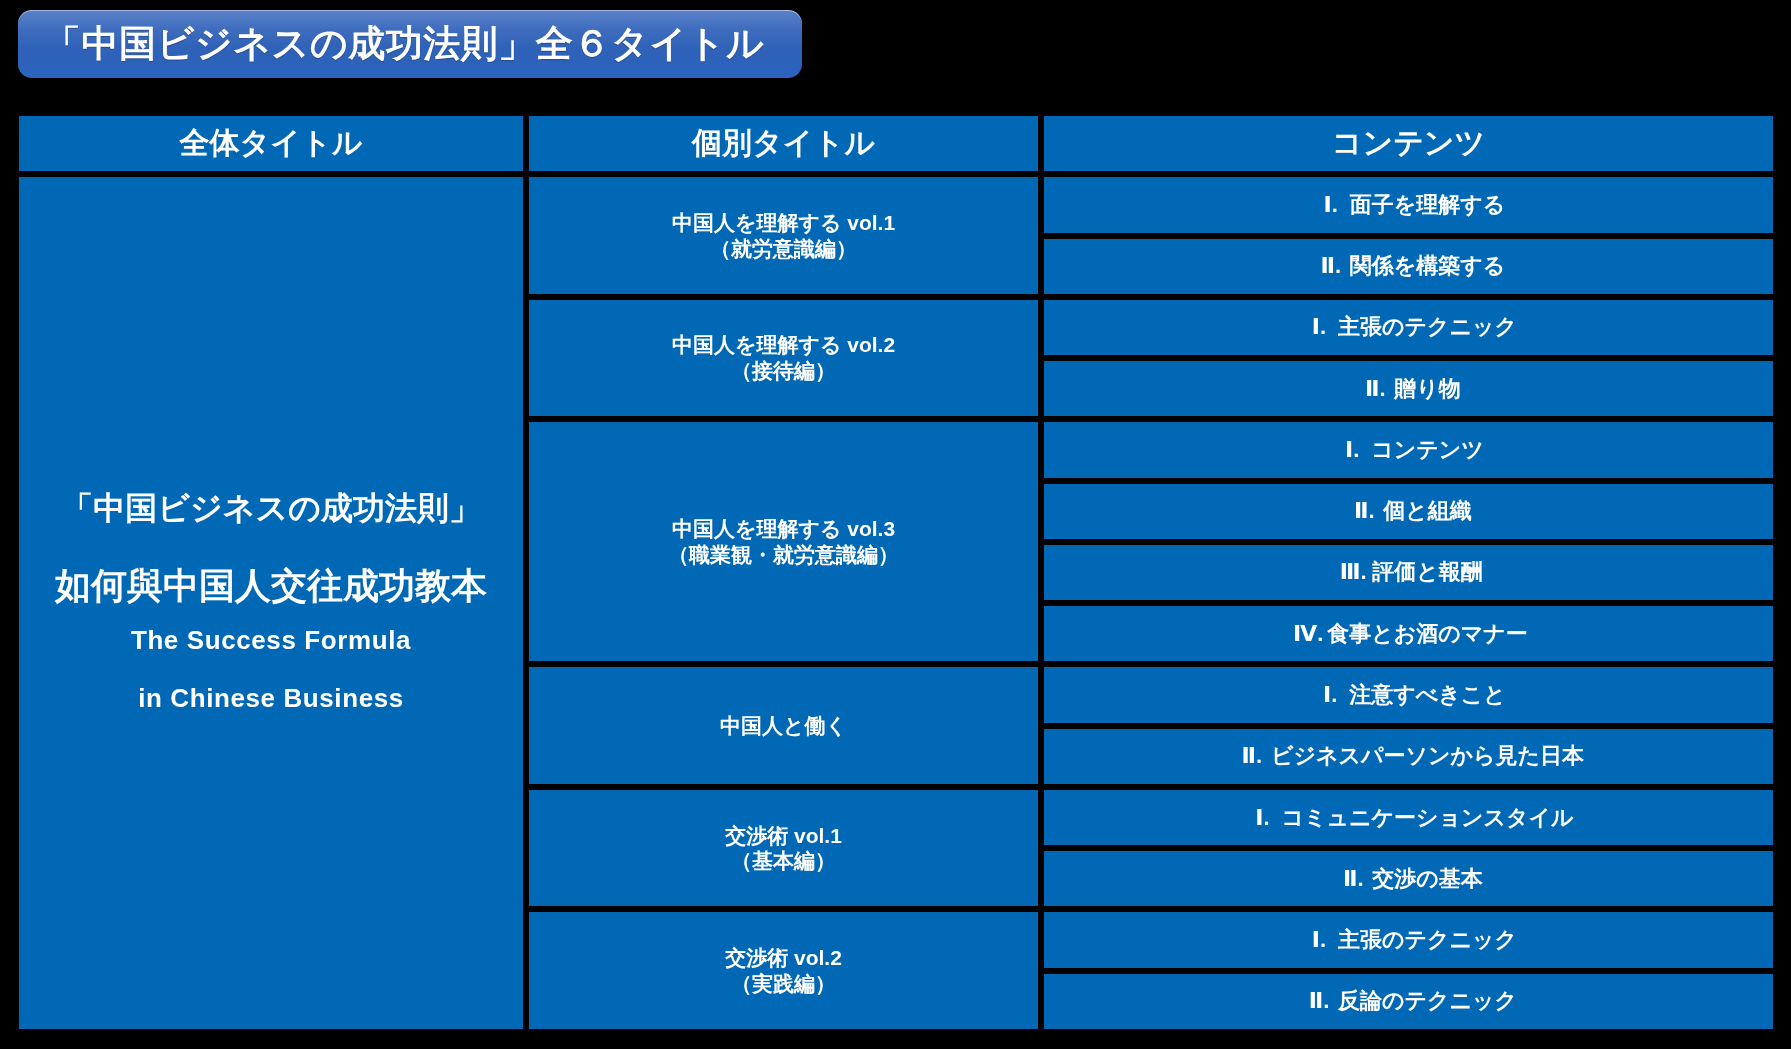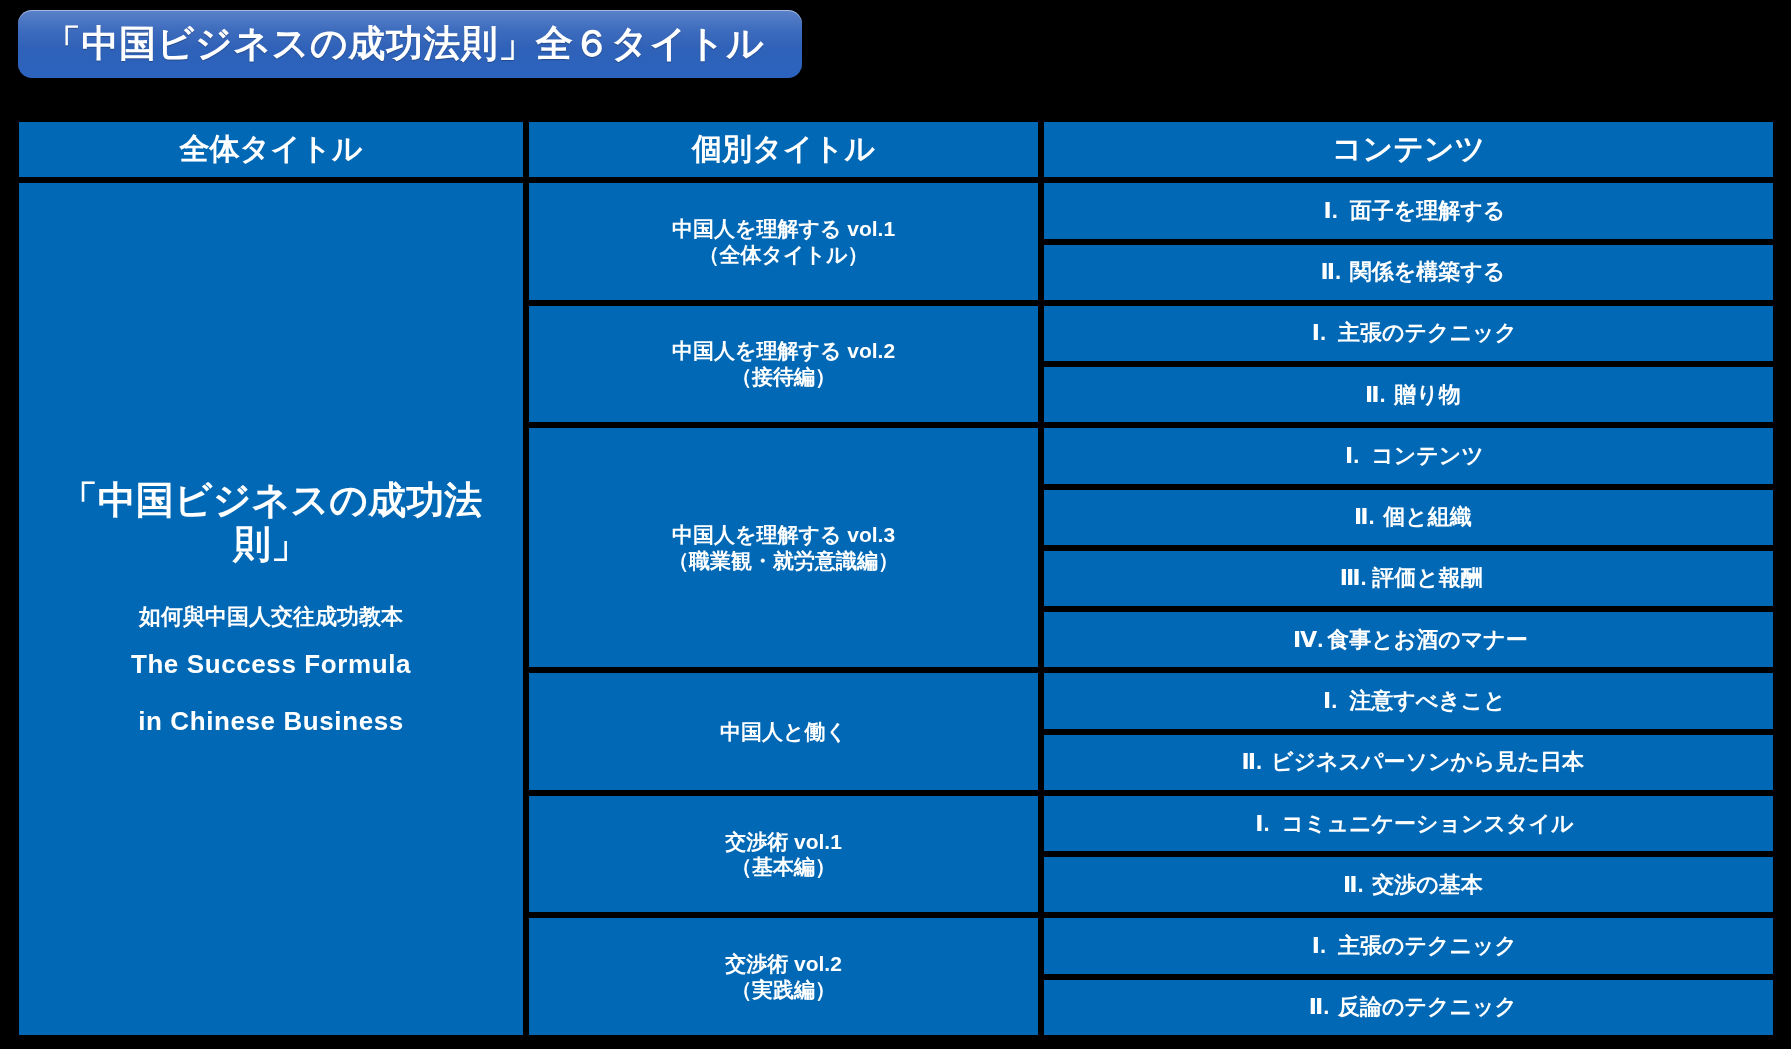--- a/index.html
+++ b/index.html
@@ -26,21 +26,21 @@
     color:#ffffff;
     font-size:37px;
     font-weight:bold;
     letter-spacing:.5px;
     white-space:nowrap;
     text-shadow:0 1px 1px rgba(0,0,0,.25);
   }
   
   #matrix{
     position:absolute;
-    left:16px;top:119px;
+    left:16px;top:113px;
     width:1760px;height:919px;
     border-collapse:separate;
     border-spacing:0;
     table-layout:fixed;
   }
   #matrix td{
     background:#0068b4;
     color:#ffffff;
     vertical-align:middle;
     text-align:center;
@@ -62,22 +62,22 @@
     height:52px;
     box-sizing:border-box;
   }
   .overall-cell{
     font-size:29px;
     font-weight:bold;
     line-height:1.15;
     padding:0 10px;
   }
   .overall-cell .ln{display:block;}
-  .overall-cell .ln.jp1{font-size:38px;margin-bottom:38px;}
-  .overall-cell .ln.zh{font-size:22px;margin-bottom:18px;}
+  .overall-cell .ln.jp1{font-size:32px;margin-bottom:38px;}
+  .overall-cell .ln.zh{font-size:36px;margin-bottom:18px;}
   .overall-cell .ln.en{font-size:26px;font-weight:bold;letter-spacing:.6px;line-height:1.3;}
 
   .title-cell{
     font-size:21px;
     font-weight:bold;
     line-height:1.22;
   }
   .title-cell .sub{display:block;}
 
   .content-cell{
@@ -114,21 +114,21 @@
     </tr>
   <tr>
         <td class="overall-cell" rowspan="14">
           <span class="ln jp1">「中国ビジネスの成功法則」</span>
           <span class="ln zh">如何與中国人交往成功教本</span>
           <span class="ln en">
             <span style="display: block;">The Success Formula</span>
             <span style="display: block; margin-top: 24px;">in Chinese Business</span>
           </span>
         </td>
-        <td class="title-cell" rowspan="2"><span>中国人を理解する vol.1</span><span class="sub">（全体タイトル）</span></td>
+        <td class="title-cell" rowspan="2"><span>中国人を理解する vol.1</span><span class="sub">（就労意識編）</span></td>
         <td class="content-cell"><span class="num">Ⅰ.</span><span>面子を理解する</span></td>
       </tr>
       <tr>
         <td class="content-cell"><span class="num">Ⅱ.</span><span>関係を構築する</span></td>
       </tr>
       <tr>
         <td class="title-cell" rowspan="2"><span>中国人を理解する vol.2</span><span class="sub">（接待編）</span></td>
         <td class="content-cell"><span class="num">Ⅰ.</span><span>主張のテクニック</span></td>
       </tr>
       <tr>

